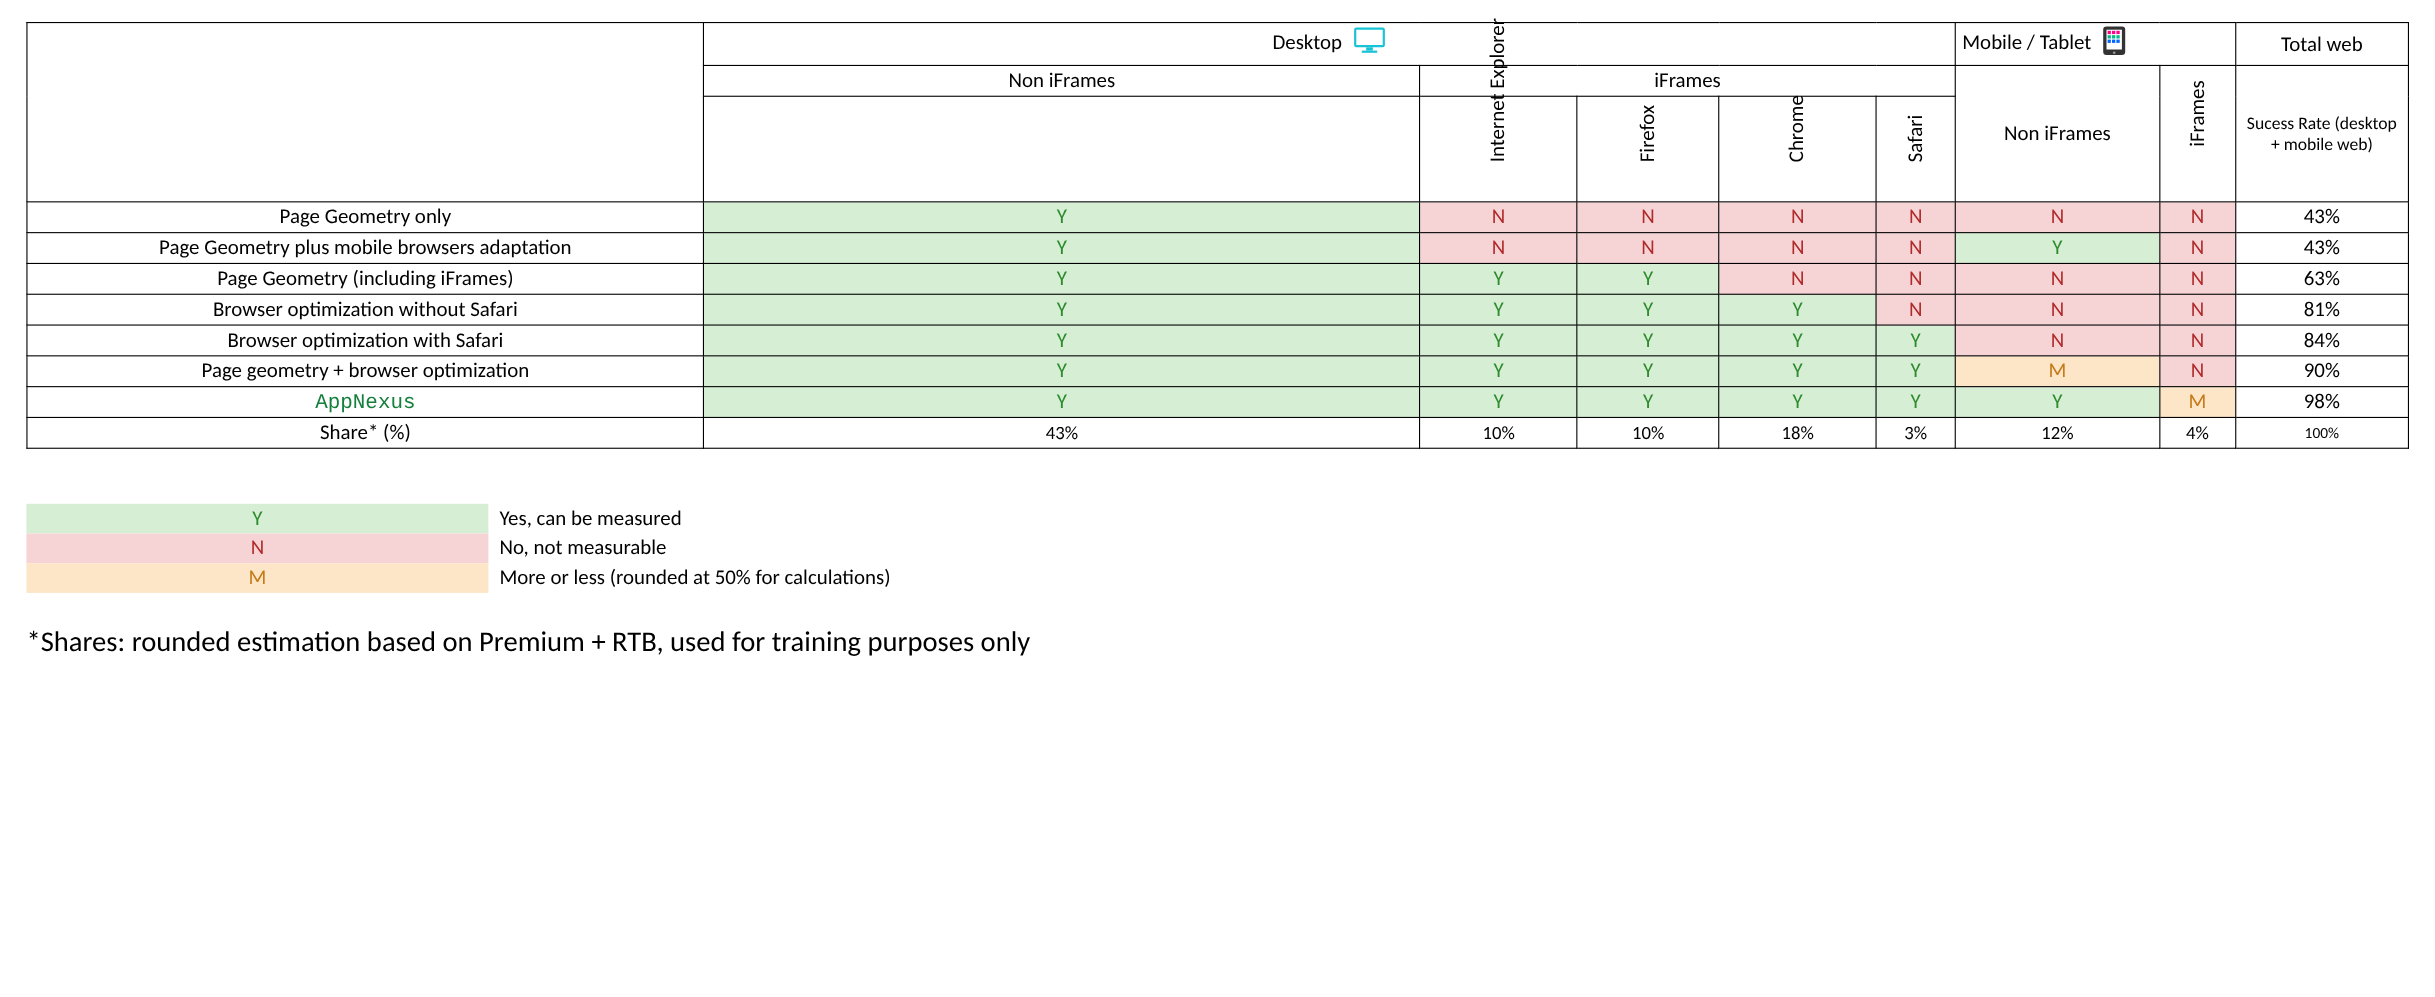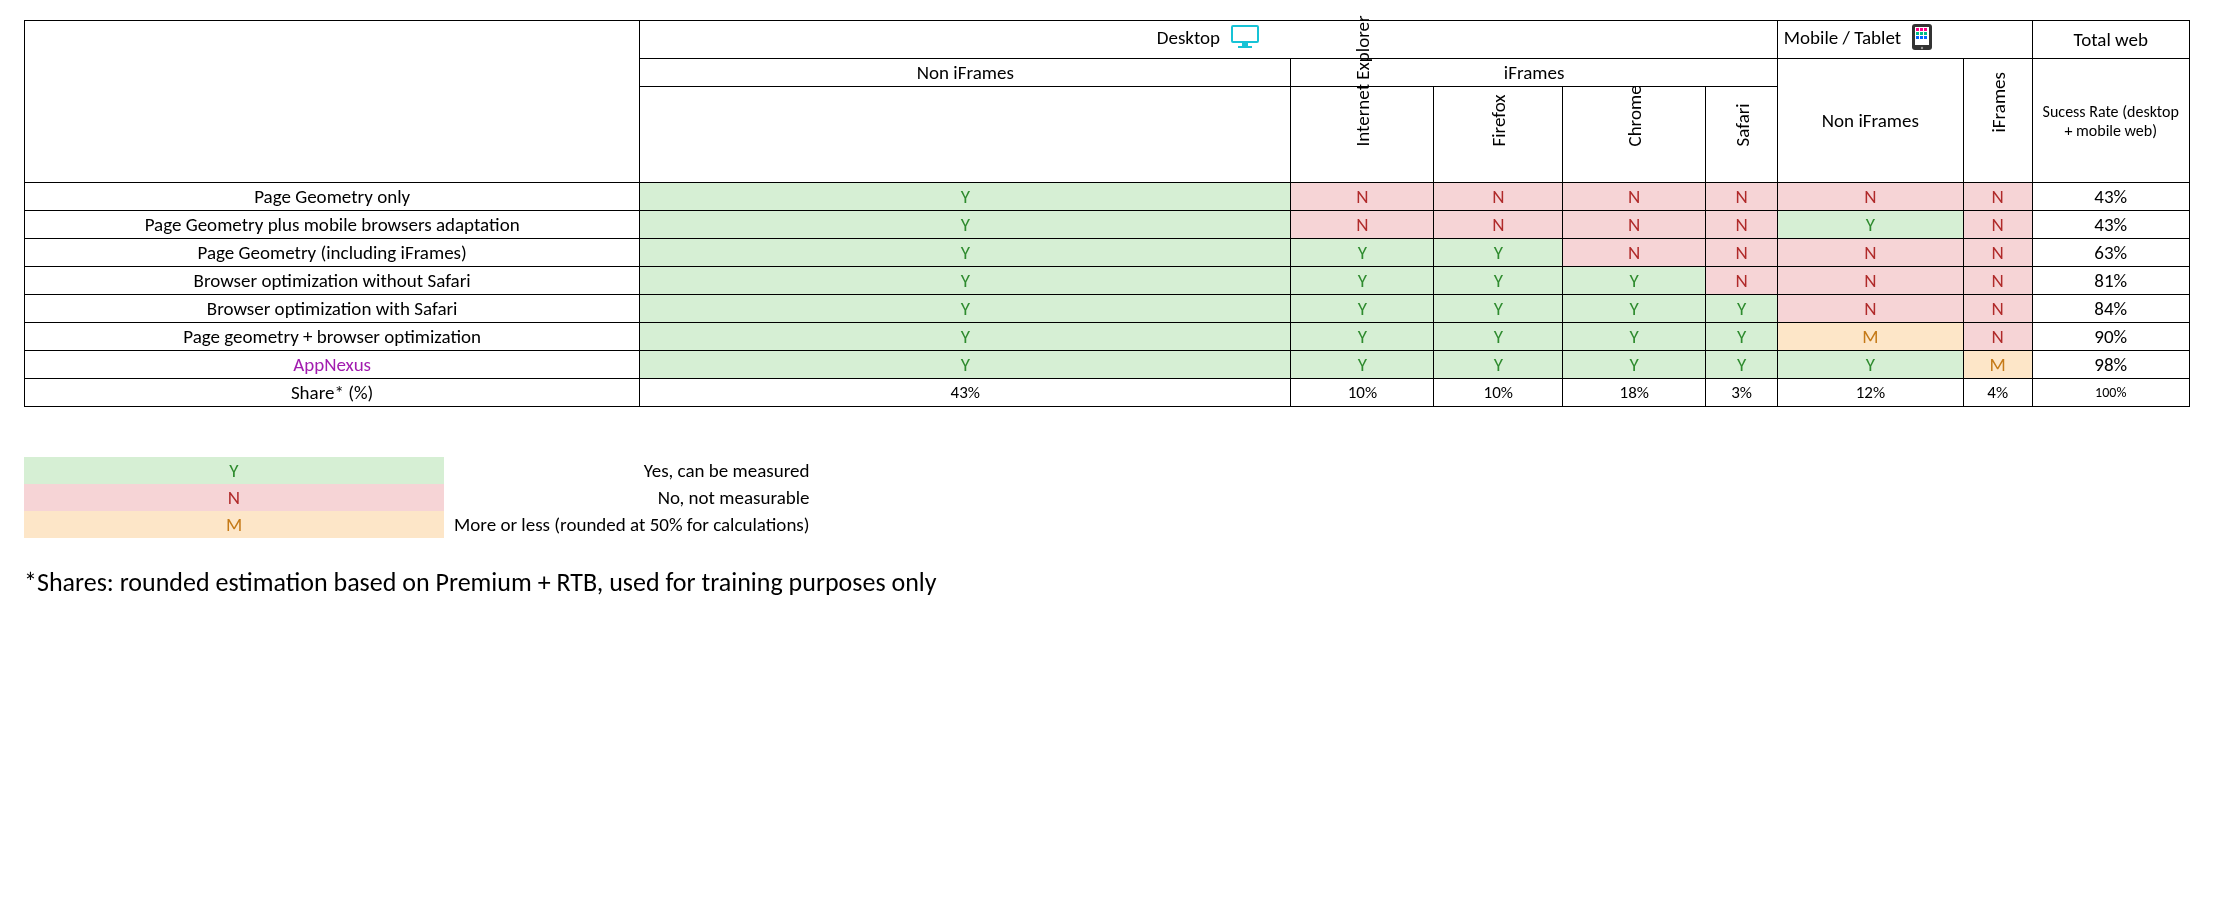--- a/index.html
+++ b/index.html
@@ -42,28 +42,28 @@
     transform-origin: center;
     white-space: nowrap;
     width: 24px;
   }
   .vert.two > span { width: 24px; line-height: 1; }
   
   .yes { background: #d6efd4; color: #2e8b2e; }
   .no  { background: #f6d4d6; color: #b02a2a; }
   .mor { background: #fde6c8; color: #c57a18; }
   .bold { font-weight: 700; }
-  .appnexus { color: #a21caf; font-weight: 700; }
+  .appnexus { color: #15803d; font-weight: 700; font-family: Liberation Mono, monospace; }
   .share td { border-top: 1px solid #000; }
   
   .dev-icon { display: inline-block; vertical-align: middle; margin-left: 6px; }
   
   .legend { margin-top: 50px; }
   .legend table { border-collapse: collapse; }
-  .legend td { padding: 2px 10px; text-align: right; }
+  .legend td { padding: 2px 10px; }
   .legend .sw { width: 420px; text-align: center; }
   .footnote { margin-top: 28px; font-size: 26px; }
   
   col.c-label { width: 430px; }
   col.c-nonif { width: 455px; }
   col.c-ie    { width: 100px; }
   col.c-ff    { width: 90px; }
   col.c-ch    { width: 100px; }
   col.c-sf    { width: 50px; }
   col.c-mnon  { width: 130px; }

